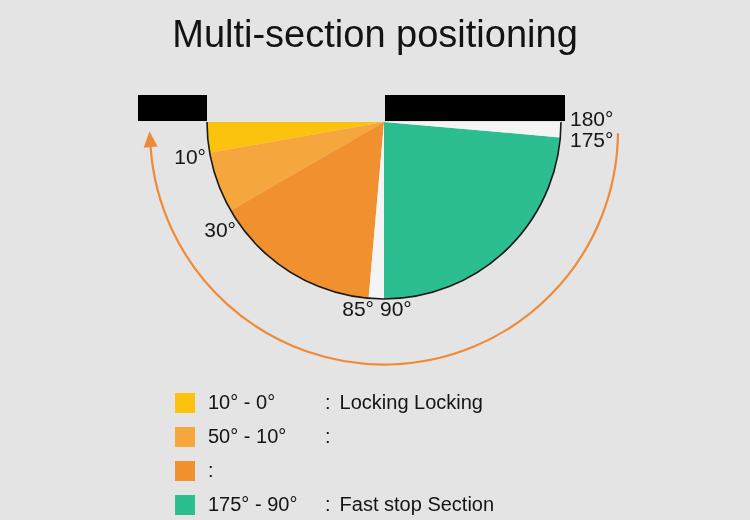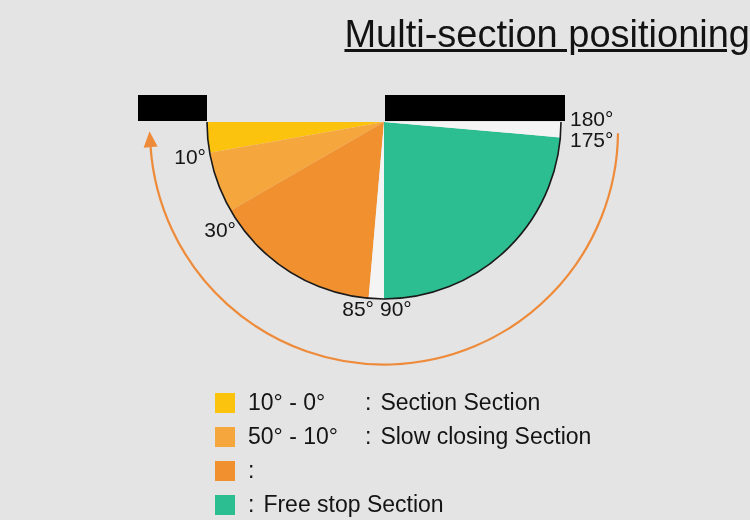--- a/index.html
+++ b/index.html
@@ -6,50 +6,48 @@
   body{font-family:"Liberation Sans", sans-serif;}
   .stage{
     position:relative;
     width:750px;height:520px;
     background:#e4e4e4;
     overflow:hidden;
   }
   .title{
     position:absolute;
     left:0;top:13px;width:750px;
-    text-align:right;
+    text-align:center;
     font-size:38px;
     font-weight:400;
     color:#131313;
     letter-spacing:0;
-    text-decoration:underline;
   }
   .diagram-svg{
     position:absolute;left:0;top:0;
   }
   .diagram-svg text{
     font-family:"Liberation Sans", sans-serif;
     font-size:21px;
     fill:#161616;
   }
   .legend{
     position:absolute;
     left:175px;top:392px;
     display:flex;
     flex-direction:column;
     gap:13px;
   }
   .legend-row{
     display:flex;
     align-items:center;
     height:21px;
-    font-size:23px;
+    font-size:20px;
     color:#141414;
     white-space:nowrap;
-    margin-left:40px;
   }
   .swatch{
     width:20px;height:20px;
     margin-right:13px;
     flex:0 0 auto;
   }
   .range{
     display:inline-block;
     width:117px;
   }
@@ -89,32 +87,32 @@
     <text x="380" y="316" text-anchor="start">90°</text>
     <text x="570" y="147" text-anchor="start">175°</text>
     <text x="570" y="126" text-anchor="start">180°</text>
   </svg>
 
   <div class="legend">
     <div class="legend-row">
       <span class="swatch" style="background: rgb(251, 195, 13);"></span>
       <span class="range">10° - 0°</span>
       <span class="colon">:</span>
-      <span class="label">Section Section</span>
+      <span class="label">Locking Locking</span>
     </div>
     <div class="legend-row">
       <span class="swatch" style="background: rgb(245, 167, 62);"></span>
       <span class="range">50° - 10°</span>
       <span class="colon">:</span>
-      <span class="label">Slow closing Section</span>
     </div>
     <div class="legend-row">
       <span class="swatch" style="background: rgb(240, 144, 47);"></span>
       <span class="colon">:</span>
     </div>
     <div class="legend-row">
       <span class="swatch" style="background: rgb(44, 190, 144);"></span>
+      <span class="range">175° - 90°</span>
       <span class="colon">:</span>
-      <span class="label">Free stop Section</span>
+      <span class="label">Fast stop Section</span>
     </div>
   </div>
 
 </div>
 
 </body></html>

